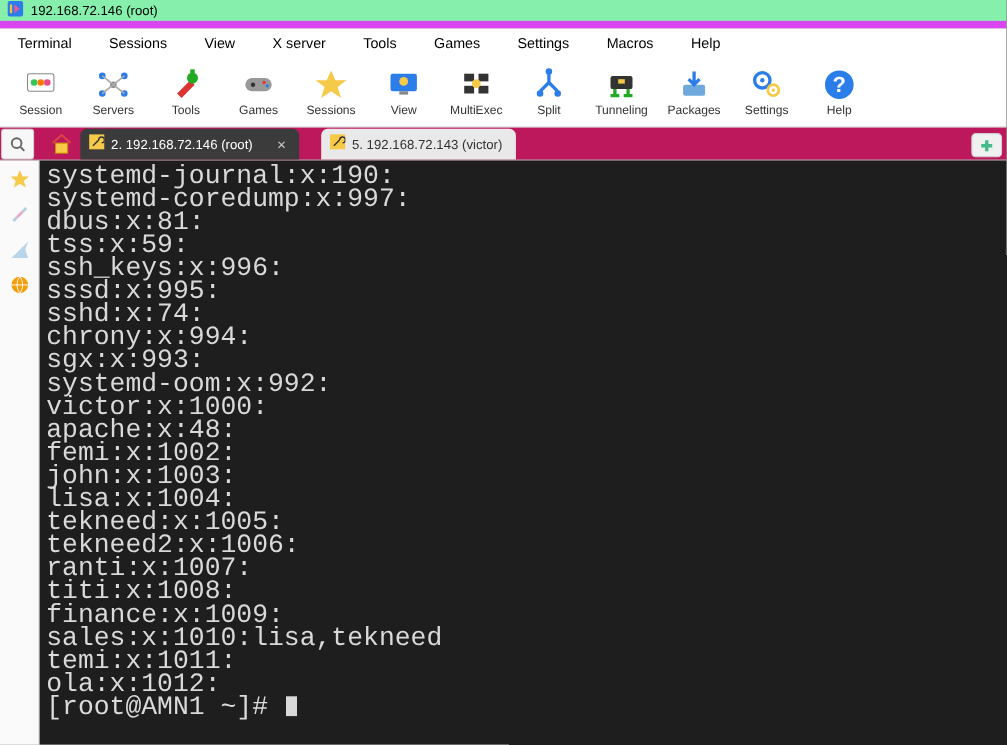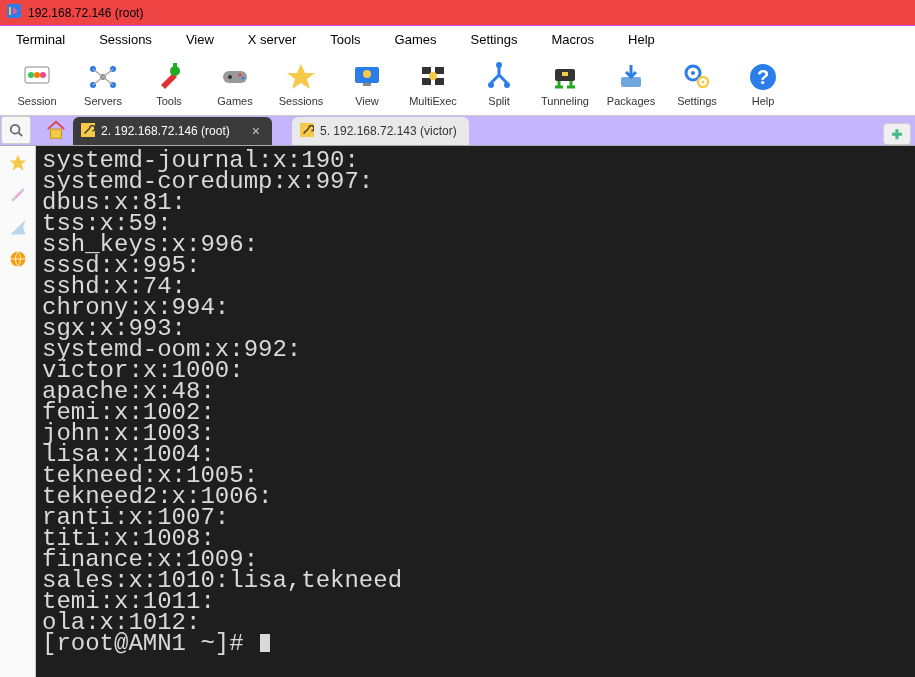--- a/index.html
+++ b/index.html
@@ -1,26 +1,26 @@
 <!DOCTYPE html>
 <html><head>
 <meta charset="utf-8">
 <style>
   * { box-sizing: border-box; margin: 0; padding: 0; }
   body { font-family: "Segoe UI", Tahoma, sans-serif; font-size: 13px; background: #fff; width: 915px; height: 677px; overflow: hidden; display: flex; flex-direction: column; }
-  .titlebar { display: flex; align-items: center; gap: 6px; padding: 0 6px; background: #ef4444; border-bottom: 1px solid #d946ef; height: 26px; }
+  .titlebar { display: flex; align-items: center; gap: 6px; padding: 0 6px; background: #86efac; border-bottom: 7px solid #d946ef; height: 26px; }
   .titlebar svg { width: 16px; height: 16px; }
   .titlebar-text { font-size: 12px; }
   .menubar { display: flex; gap: 14px; padding: 2px 6px; background: #fff; font-size: 13px; }
   .menubar-item { padding: 4px 10px; border-radius: 3px; cursor: default; }
   .toolbar { display: flex; gap: 4px; padding: 6px 6px; background: #fff; border-bottom: 1px solid #ccc; }
   .tool { display: flex; flex-direction: column; align-items: center; width: 62px; padding: 2px 0; gap: 2px; border-radius: 3px; cursor: default; }
   .tool-icon { width: 32px; height: 32px; display: flex; align-items: center; justify-content: center; }
   .tool-label { font-size: 11px; color: #333; }
-  .tabstrip { display: flex; align-items: flex-end; background: #c4b5fd; height: 30px; border-bottom: 1px solid #aaa; }
+  .tabstrip { display: flex; align-items: center; background: #be185d; height: 30px; border-bottom: 1px solid #aaa; }
   .tabstrip-left { display: flex; align-items: center; gap: 4px; padding-left: 0; }
   .search-btn { width: 30px; height: 28px; display: flex; align-items: center; justify-content: center; background: #f7f7f7; border: 1px solid #cfcfcf; border-radius: 3px; margin: 1px 4px 1px 1px; }
   .home-tab { width: 34px; height: 28px; display: flex; align-items: center; justify-content: center; }
   .tab { display: flex; align-items: center; gap: 6px; padding: 0 12px 0 8px; height: 28px; border-top-left-radius: 6px; border-top-right-radius: 6px; font-size: 12px; position: relative; }
   .tab.active { background: #3b3b3b; color: #fff; }
   .tab.inactive { background: #e9e9e9; color: #333; margin-left: 20px; }
   .tab-close { margin-left: 16px; font-size: 14px; opacity: .7; }
   .tab svg { width: 14px; height: 14px; }
   .add-tab { margin-left: auto; width: 28px; height: 22px; margin-top:3px; margin-right:4px; background: #f0f0f0; border: 1px solid #cfcfcf; border-radius: 4px; display: flex; align-items: center; justify-content: center; color: #4b8; font-weight: bold; }
   .workarea { display: flex; flex: 1; min-height: 0; }

